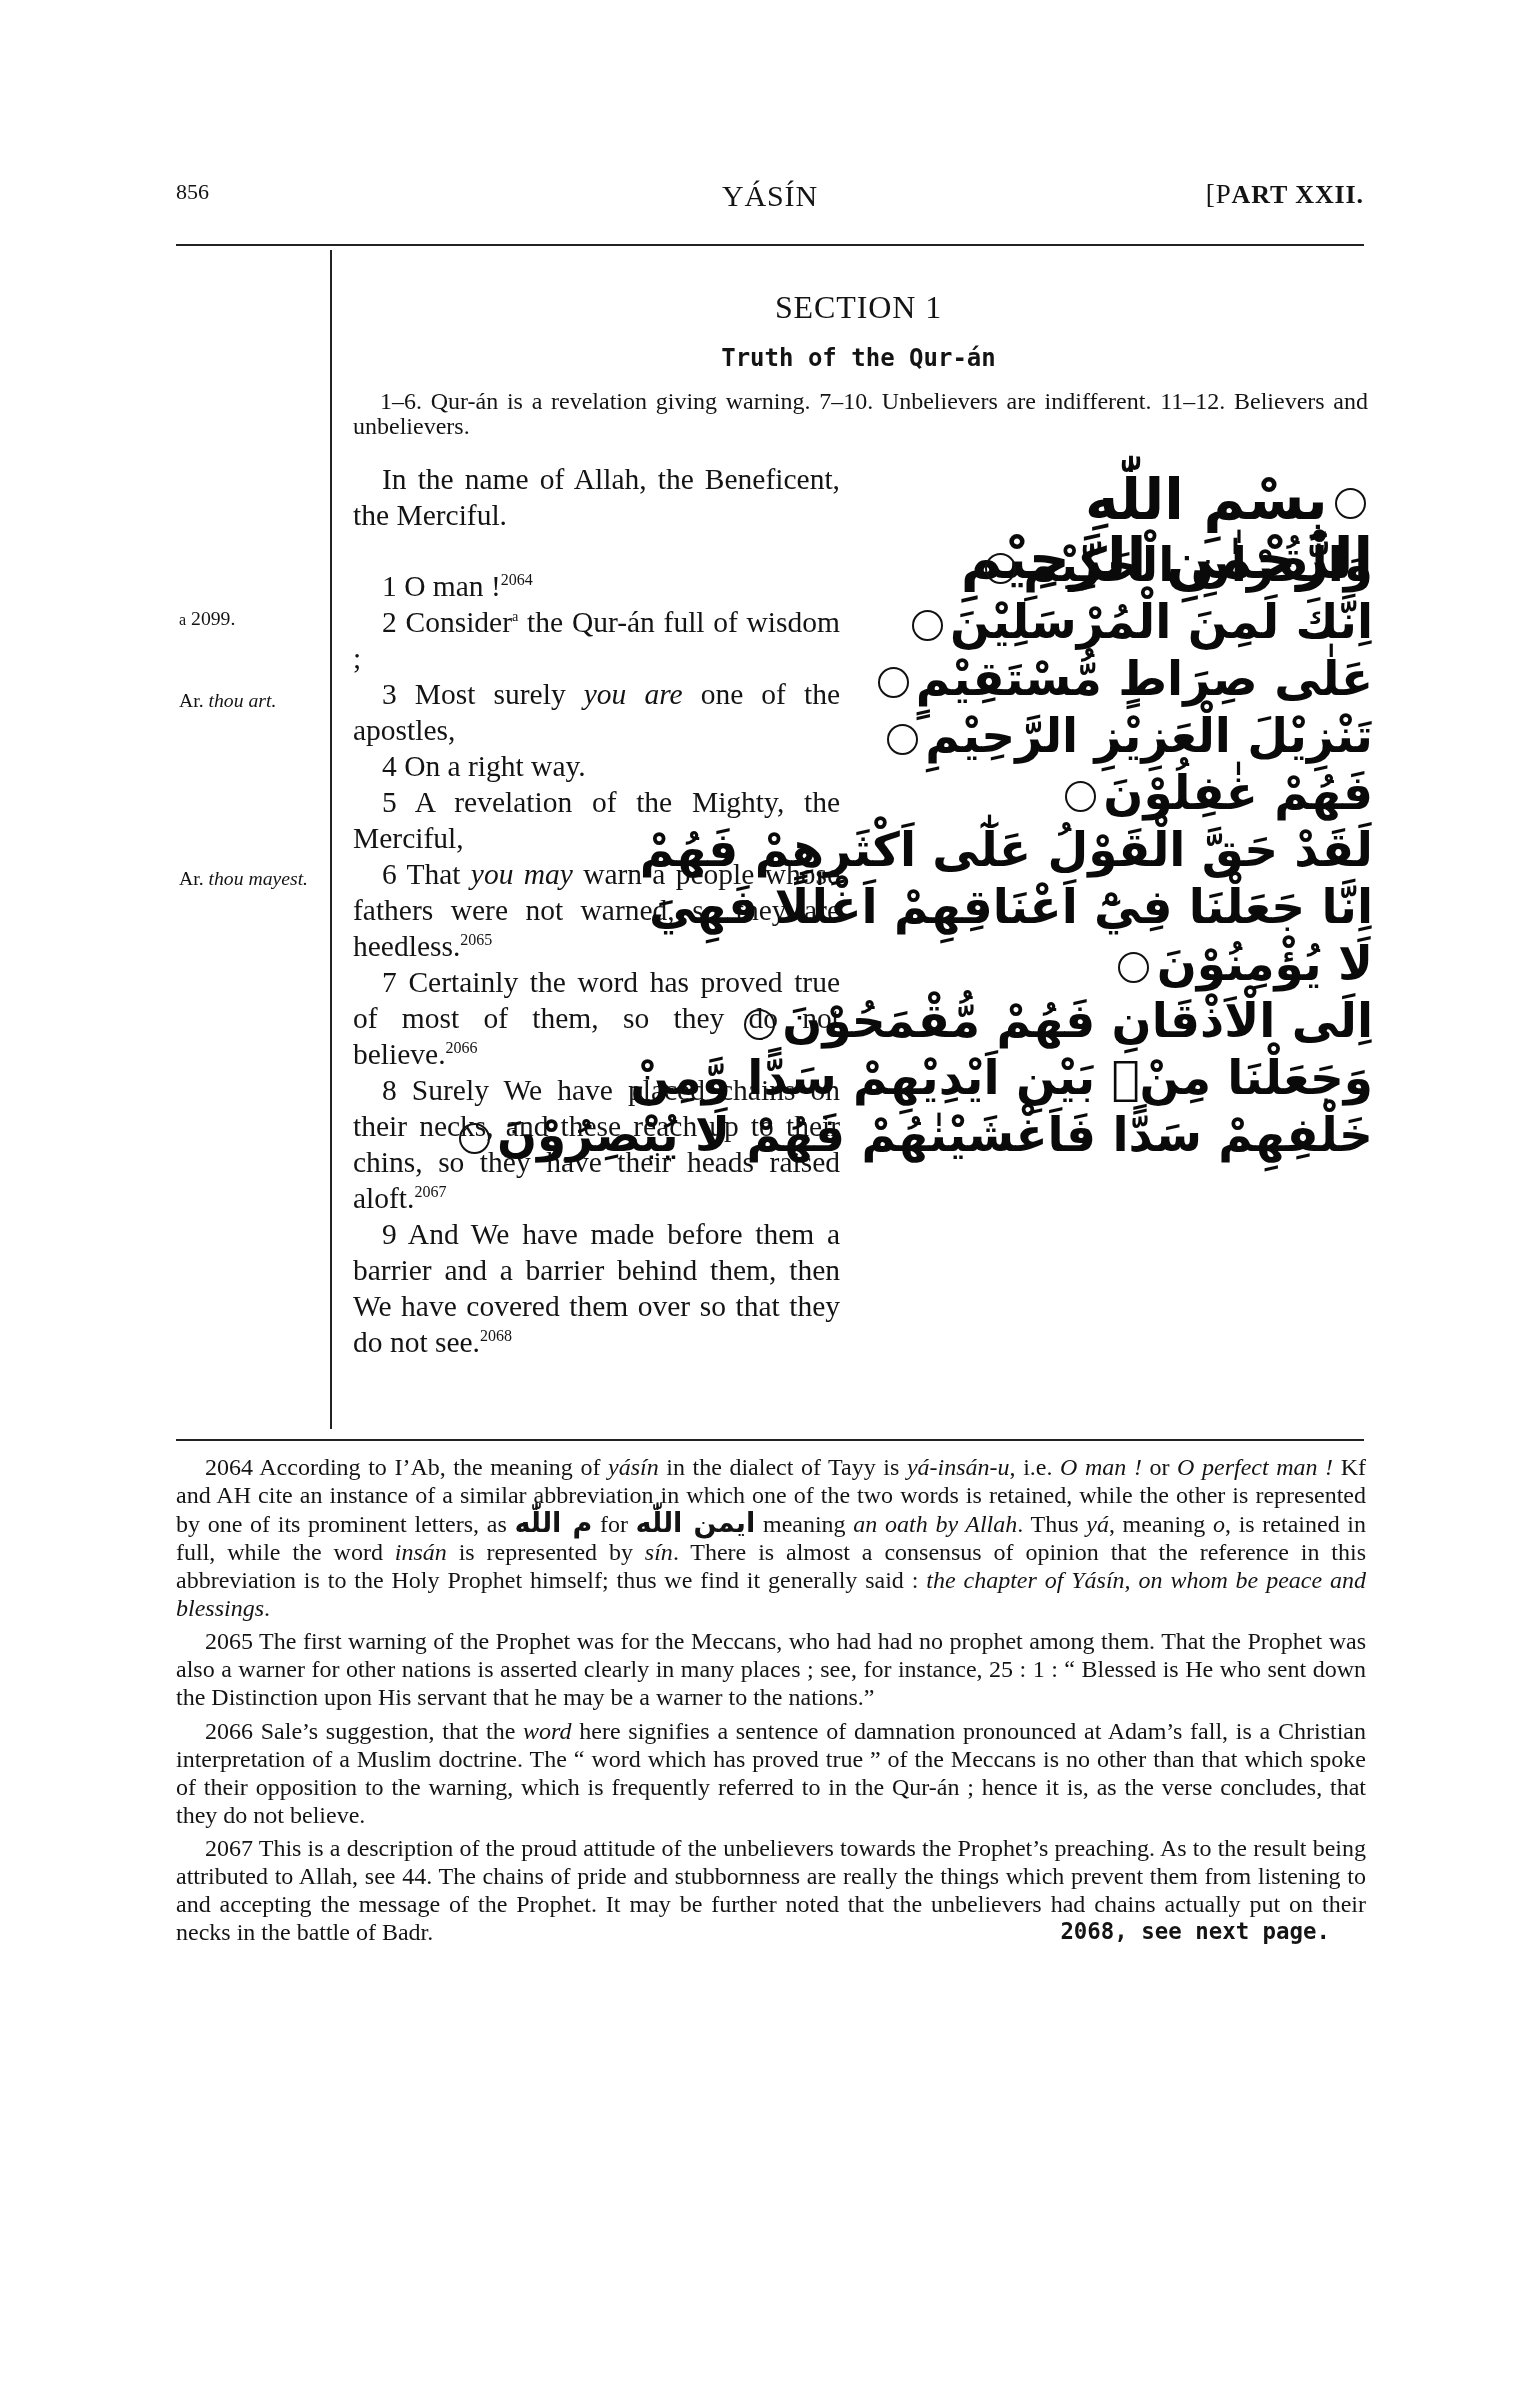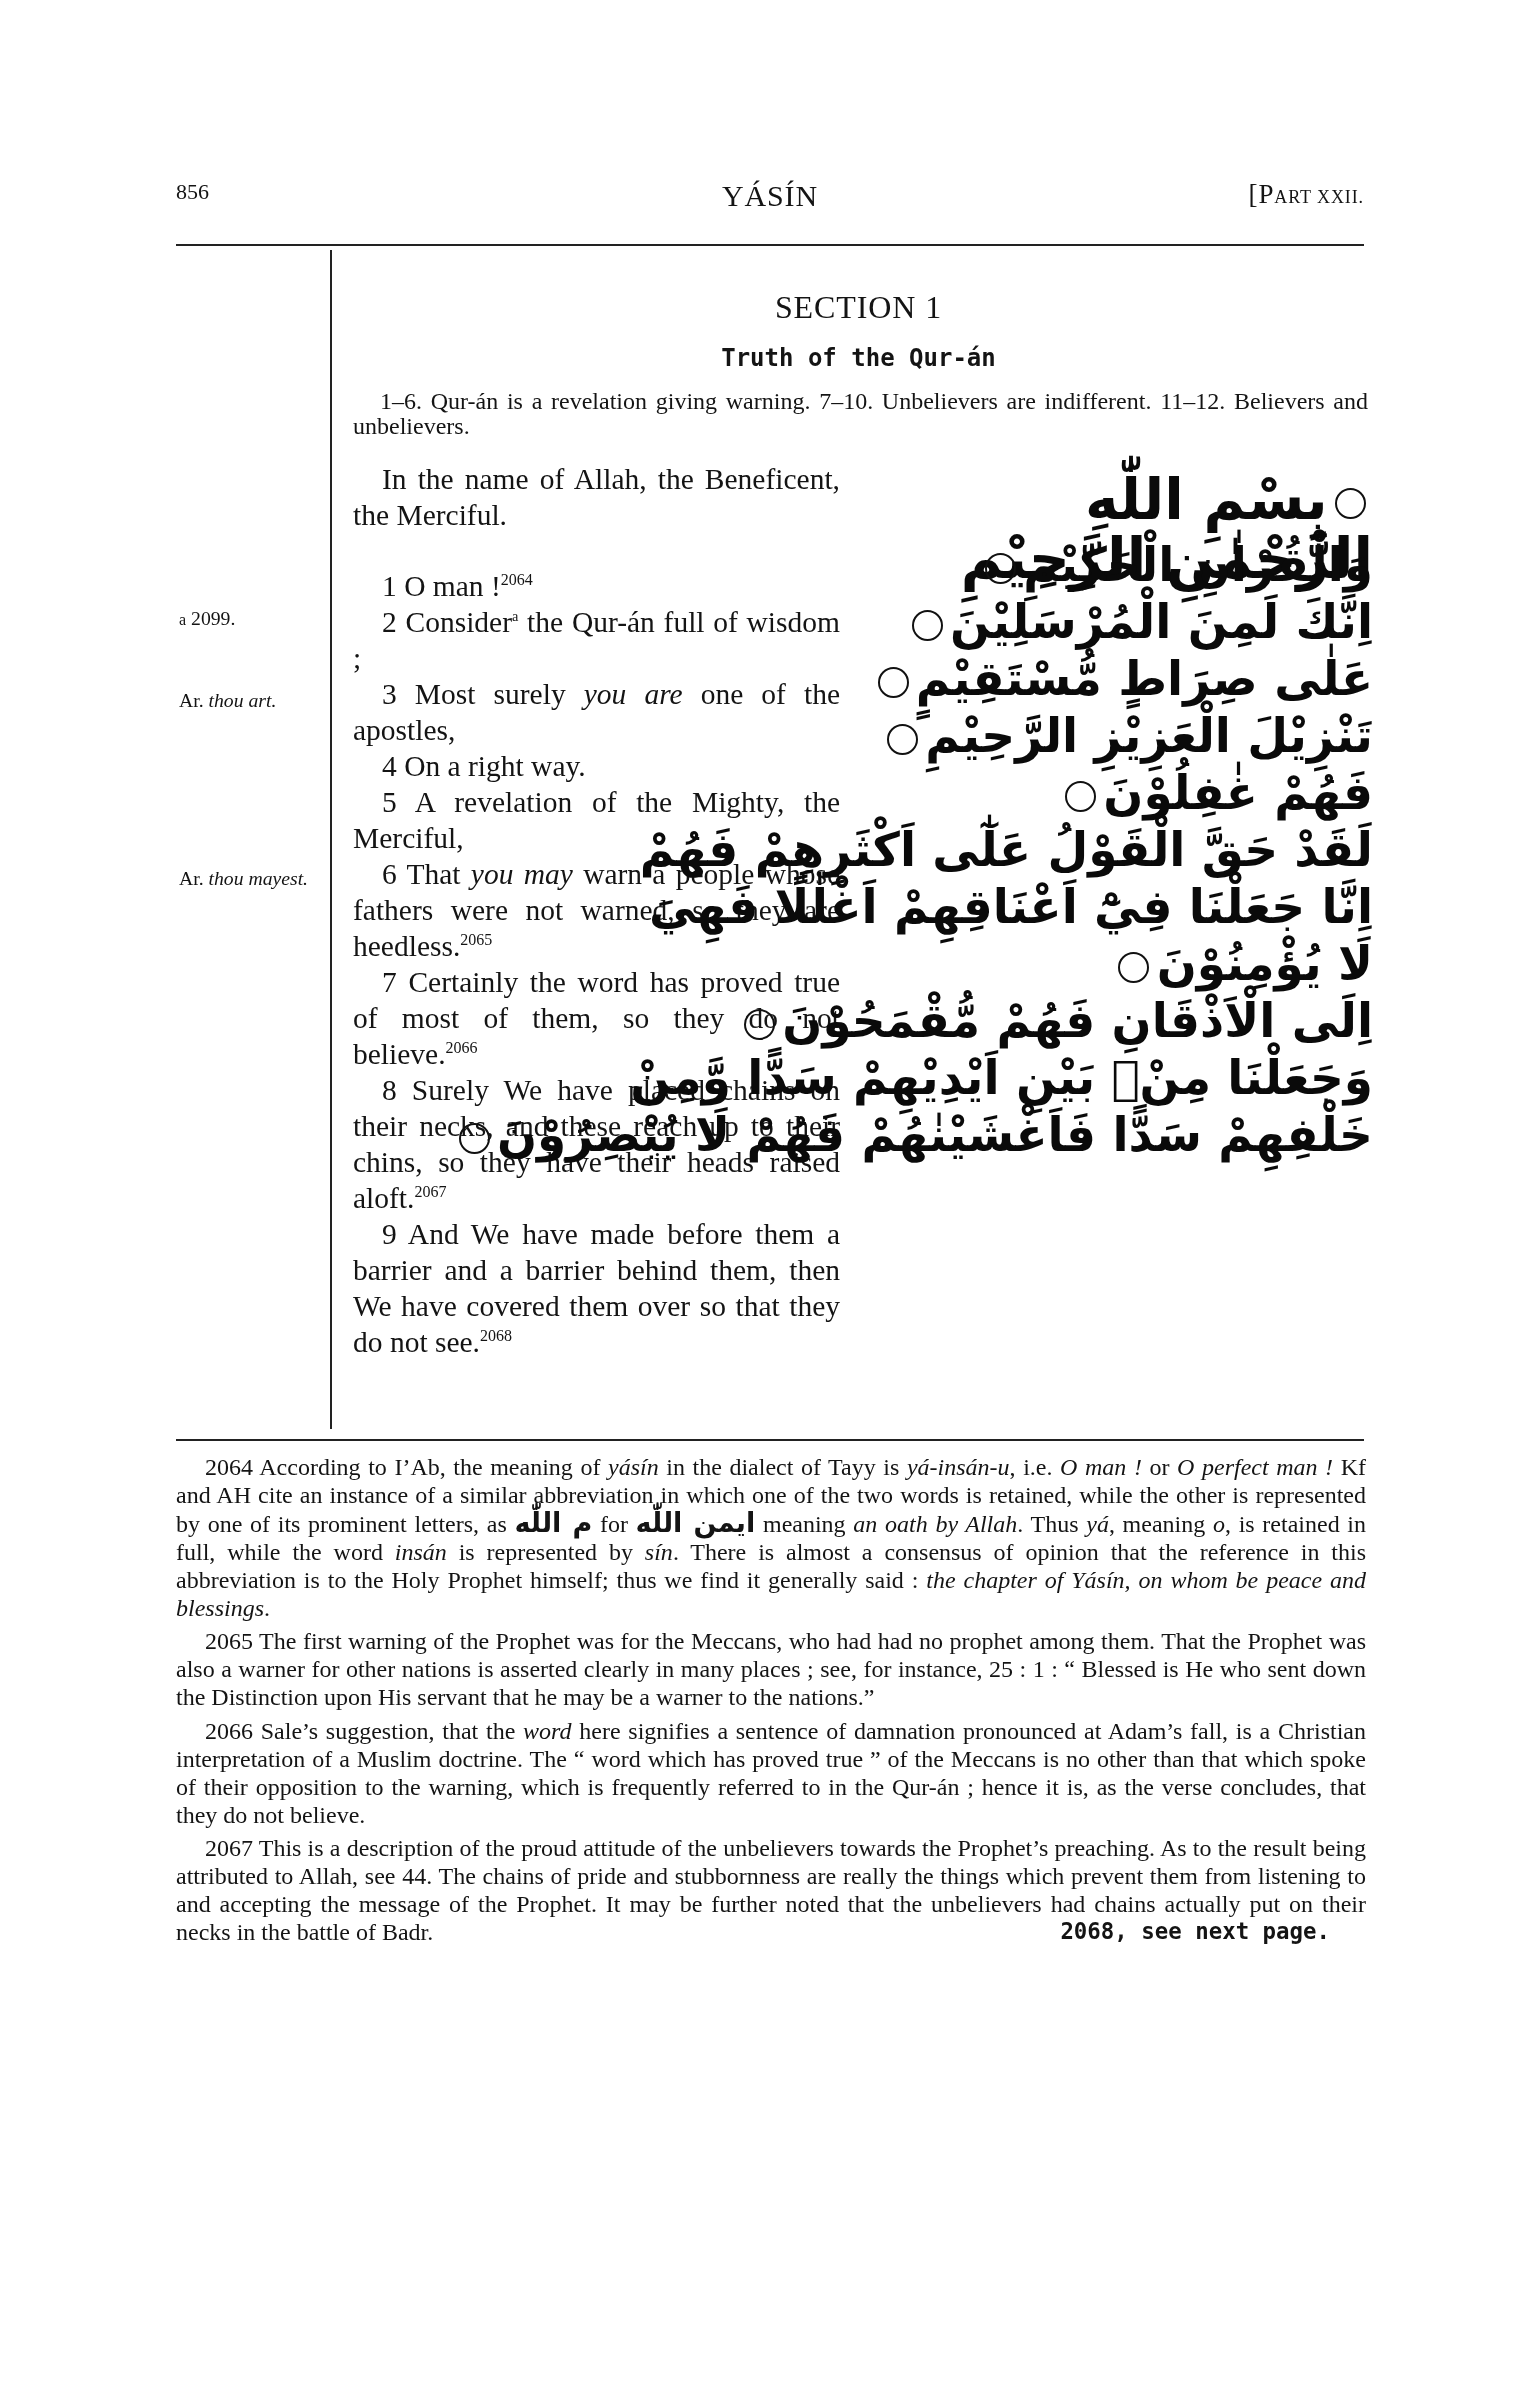--- a/index.html
+++ b/index.html
@@ -3,21 +3,21 @@
 <meta charset="utf-8">
 <style>
   html, body { margin: 0; padding: 0; background: #ffffff; }
   body { width: 1538px; height: 2401px; position: relative; overflow: hidden;
          font-family: "Liberation Serif", "DejaVu Serif", serif; color: #141414; }
   .abs { position: absolute; }
   .running-head { top: 179px; left: 176px; width: 1188px; height: 45px; }
   .page-num { position: absolute; left: 0; top: 0; font-size: 22px; }
   .running-title { position: absolute; left: 0; right: 0; top: 0; text-align: center; font-size: 30px; letter-spacing: 0.9px; }
   .part { position: absolute; right: 0; top: 0; font-size: 27px; letter-spacing: 0.9px; }
-  .part .sc { font-size: 18px; }
+  .part .sc { font-size: 26px; font-weight: bold; }
   .rule-top { top: 244px; left: 176px; width: 1188px; height: 1.8px; background: #222; }
   .vrule { top: 250px; left: 330px; width: 1.8px; height: 1179px; background: #222; }
   .rule-foot { top: 1439px; left: 176px; width: 1188px; height: 1.8px; background: #222; }
 
   .section-head { top: 289px; left: 353px; width: 1011px; text-align: center; font-size: 32px; letter-spacing: 0.9px; }
   .section-sub { top: 344px; left: 353px; width: 1011px; text-align: center; font-size: 24px; font-weight: bold; font-family: "DejaVu Sans Mono", "Liberation Mono", monospace; letter-spacing: 0px; }
   .summary { top: 389px; left: 353px; width: 1015px; font-size: 24px; line-height: 25px; text-align: justify; text-indent: 27px; }
 
   .eng-col { left: 353px; width: 487px; font-size: 29.5px; line-height: 36px; text-align: justify; }
   .bism-en { top: 461px; text-indent: 29px; }

